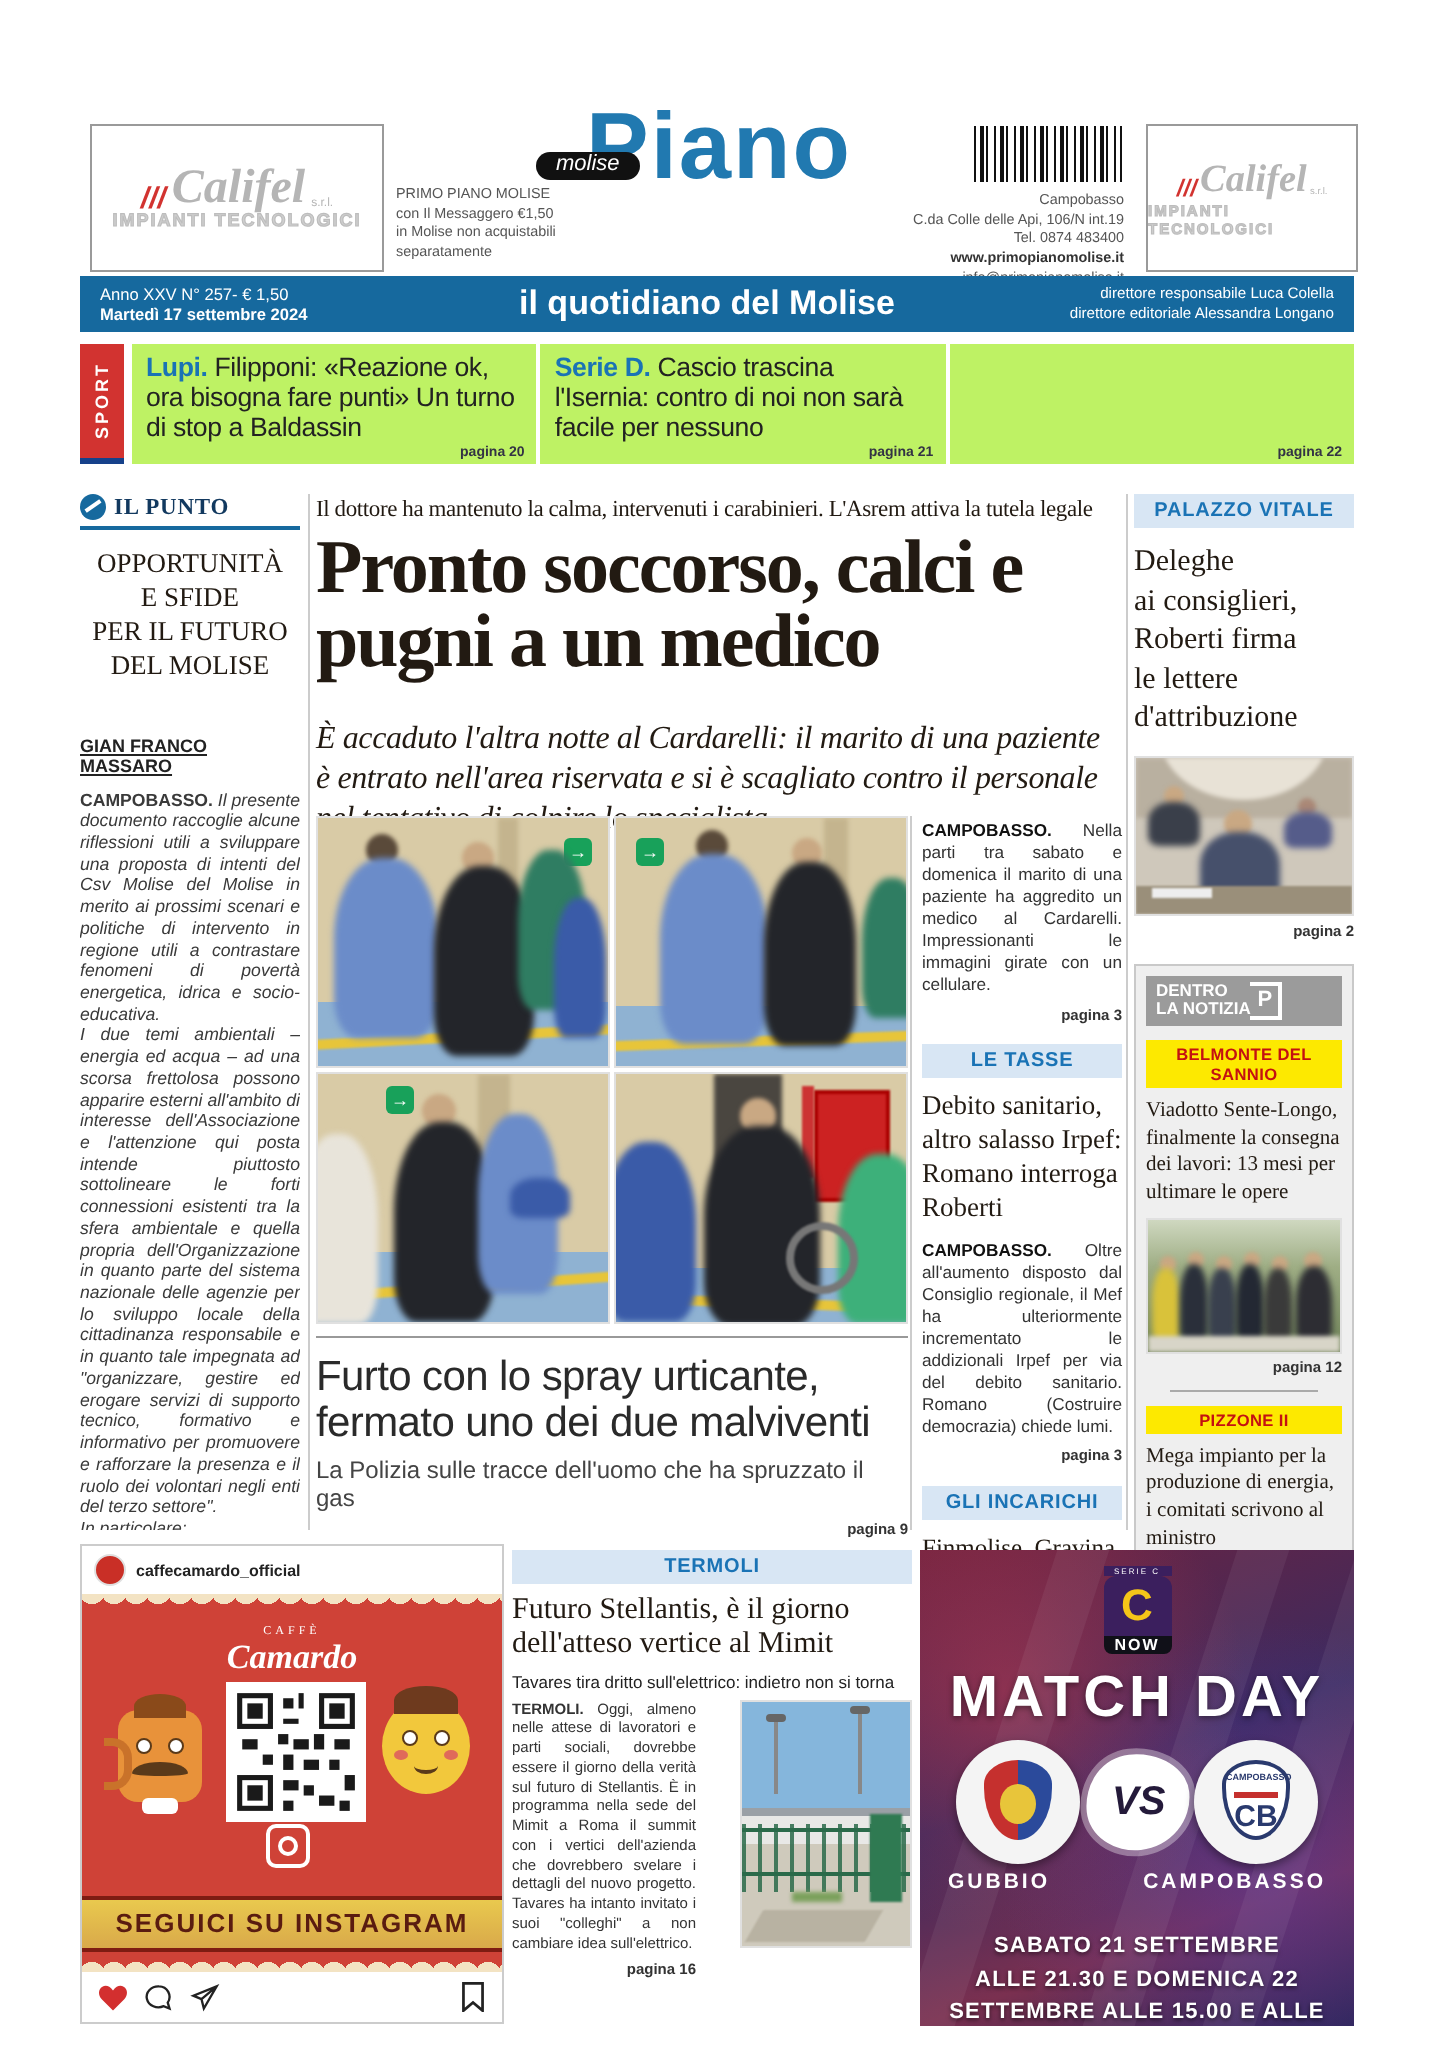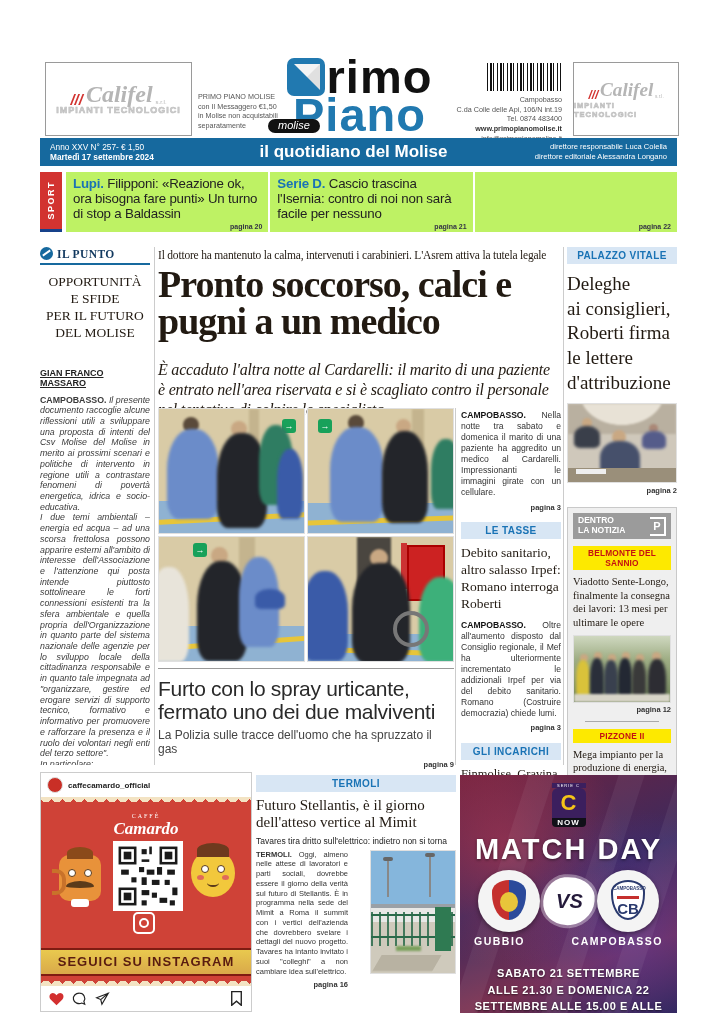--- a/index.html
+++ b/index.html
@@ -90,21 +90,21 @@
   .head{border-radius:50%;filter:blur(1px);background:#c9a883;}
   .floor{left:-5%;right:-5%;bottom:0;background:#8fb2d2;}
   .ystripe{left:-5%;right:-5%;height:5px;background:#e7c53a;filter:blur(0.5px);}
   .greensign{width:14px;height:14px;background:#18a15a;border-radius:3px;color:#fff;
       font-size:9px;font-weight:bold;text-align:center;line-height:14px;}
   .pillar{top:0;bottom:30%;background:#c4b48e;filter:blur(1px);}
 
   
   .dentrobox{background:#efefef;border:1px solid #c9c9c9;padding:5px 5px 4px 5px;}
   .dentrohead{background:#9b9b9b;color:#fff;font-size:8.5px;font-weight:bold;line-height:1.15;
-      padding:3px 5px;display:flex;align-items:center;justify-content:space-between;}
+      padding:3px 5px;display:flex;align-items:center;justify-content:flex-start;}
   .dentroP{width:14px;height:15px;border:2px solid #fff;border-left:none;font-size:11px;
       font-weight:bold;text-align:center;line-height:14px;color:#fff;}
   .tag{background:#fde900;color:#c41111;font-weight:bold;font-size:8.3px;text-align:center;
       padding:2px 0;letter-spacing:0.2px;margin-top:7px;}
   .dentro-hl{font-size:10.5px;line-height:1.3;color:#221a12;margin-top:5px;}
   .dentro-div{border-top:1px solid #aaa;margin:7px 12px 0 12px;}
 
   
   .term-hl{font-size:15px;line-height:1.15;color:#221a12;margin-top:5px;}
   .term-deck{font-size:8.5px;color:#222;margin-top:4px;}
@@ -193,24 +193,20 @@
     </div>
     <div class="ad-tag">IMPIANTI TECNOLOGICI</div>
   </div>
 
   <div class="abs colophon pre" style="left:198px;top:92px;width:95px;">PRIMO PIANO MOLISE
 con Il Messaggero €1,50
 in Molise non acquistabili
 separatamente</div>
 
   <div class="abs" style="left:252px;top:56px;width:215px;">
-    <div class="logo-top">
-      <span class="logo-p-glyph"></span>
-        <span class="logo-primo">rimo</span>
-    </div>
     <div class="logo-bot" style="position:relative;margin-top:-4px;">
       <span class="logo-badge">molise</span>
       <span class="logo-piano">Piano</span>
     </div>
   </div>
 
   <div class="abs barcode" style="left:487px;top:63px;width:74px;height:28px;"></div>
 
   <div class="abs addr" style="left:440px;top:95px;width:122px;">
     <div class="pre">Campobasso
@@ -336,36 +332,36 @@
   </div>
 
   <div class="abs" style="left:158px;top:668px;width:296px;border-top:1px solid #999;padding-top:8px;">
     <div class="furto-head pre">Furto con lo spray urticante,
 fermato uno dei due malviventi</div>
     <div class="furto-deck">La Polizia sulle tracce dell'uomo che ha spruzzato il gas</div>
     <div class="pagina" style="margin-top:4px;">pagina 9</div>
   </div>
 
   <div class="abs" style="left:461px;top:410px;width:100px;">
-    <div class="smallbody just"><b>CAMPOBASSO.</b><span> Nella notte tra sabato e domenica il marito di una paziente ha aggredito un medico al Cardarelli. Impressionanti le immagini girate con un cellulare.</span></div>
+    <div class="smallbody just"><b>CAMPOBASSO.</b><span> Nella parti tra sabato e domenica il marito di una paziente ha aggredito un medico al Cardarelli. Impressionanti le immagini girate con un cellulare.</span></div>
     <div class="pagina" style="margin-top:5px;">pagina 3</div>
 
     <div class="secthead" style="margin-top:10px;">LE TASSE</div>
     <div class="colhead serif" style="font-size:13.5px;line-height:1.25;margin-top:6px;">Debito sanitario, altro salasso Irpef: Romano interroga Roberti</div>
     <div class="smallbody just" style="margin-top:7px;"><b>CAMPOBASSO.</b><span> Oltre all'aumento disposto dal Consiglio regionale, il Mef ha ulteriormente incrementato le addizionali Irpef per via del debito sanitario. Romano (Costruire democrazia) chiede lumi.</span></div>
     <div class="pagina" style="margin-top:4px;">pagina 3</div>
 
     <div class="secthead" style="margin-top:11px;">GLI INCARICHI</div>
     <div class="colhead serif" style="font-size:12.5px;line-height:1.3;margin-top:6px;">Finmolise, Gravina chiede lumi sui requisiti dei candidati</div>
     <div class="pagina" style="margin-top:4px;">pagina 2</div>
   </div>
 
   <div class="abs" style="left:567px;top:247px;width:110px;">
     <div class="secthead">PALAZZO VITALE</div>
-    <div class="colhead serif pre" style="font-size:19px;line-height:1.3;margin-top:8px;">Deleghe
+    <div class="colhead serif pre" style="font-size:15px;line-height:1.3;margin-top:8px;">Deleghe
 ai consiglieri,
 Roberti firma
 le lettere
 d'attribuzione</div>
 
     <div class="ph" style="position:relative;width:108px;height:78px;margin-top:8px;background:#cfc8bb;">
       <div style="left:0;top:0;right:0;height:30px;background:radial-gradient(ellipse at 50% -40%, #e8e2d6 55%, #b9b0a0 56%);filter:blur(1px);"></div>
       <div class="head" style="left:14px;top:14px;width:10px;height:10px;"></div>
       <div class="fig" style="left:6px;top:22px;width:26px;height:22px;background:#3a3f4a;"></div>
       <div class="head" style="right:18px;top:20px;width:9px;height:9px;background:#a87;"></div>

